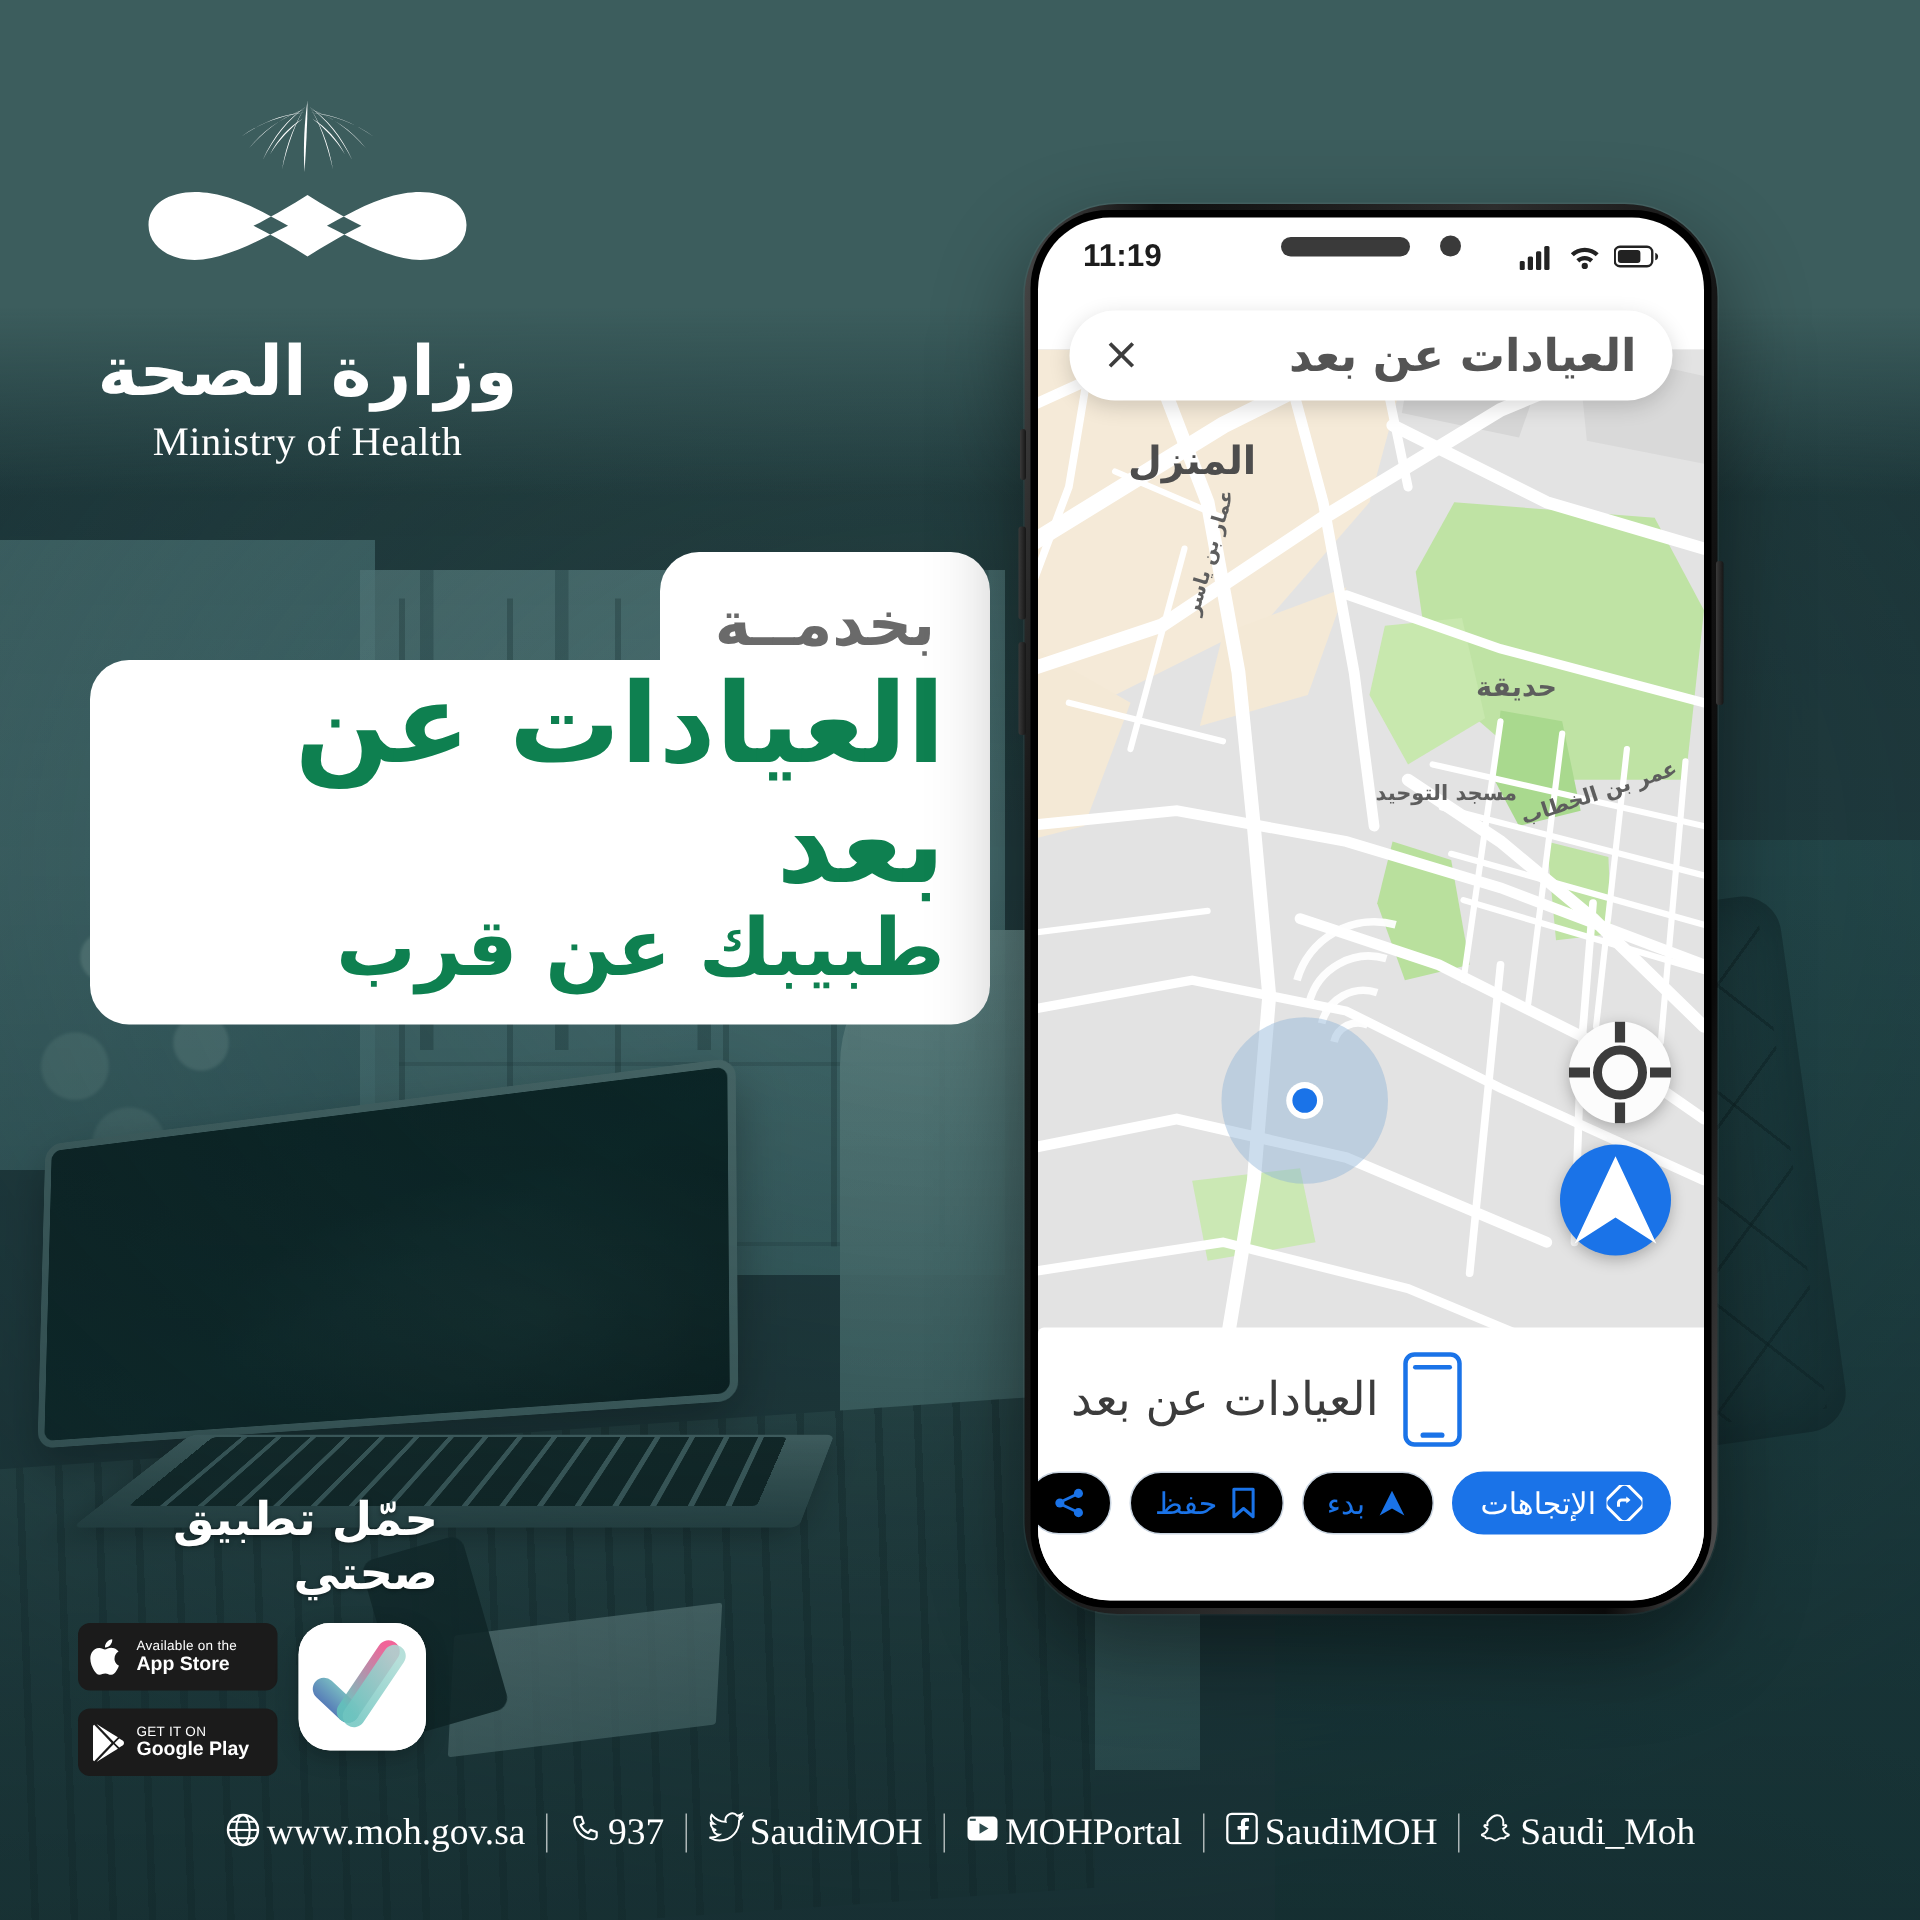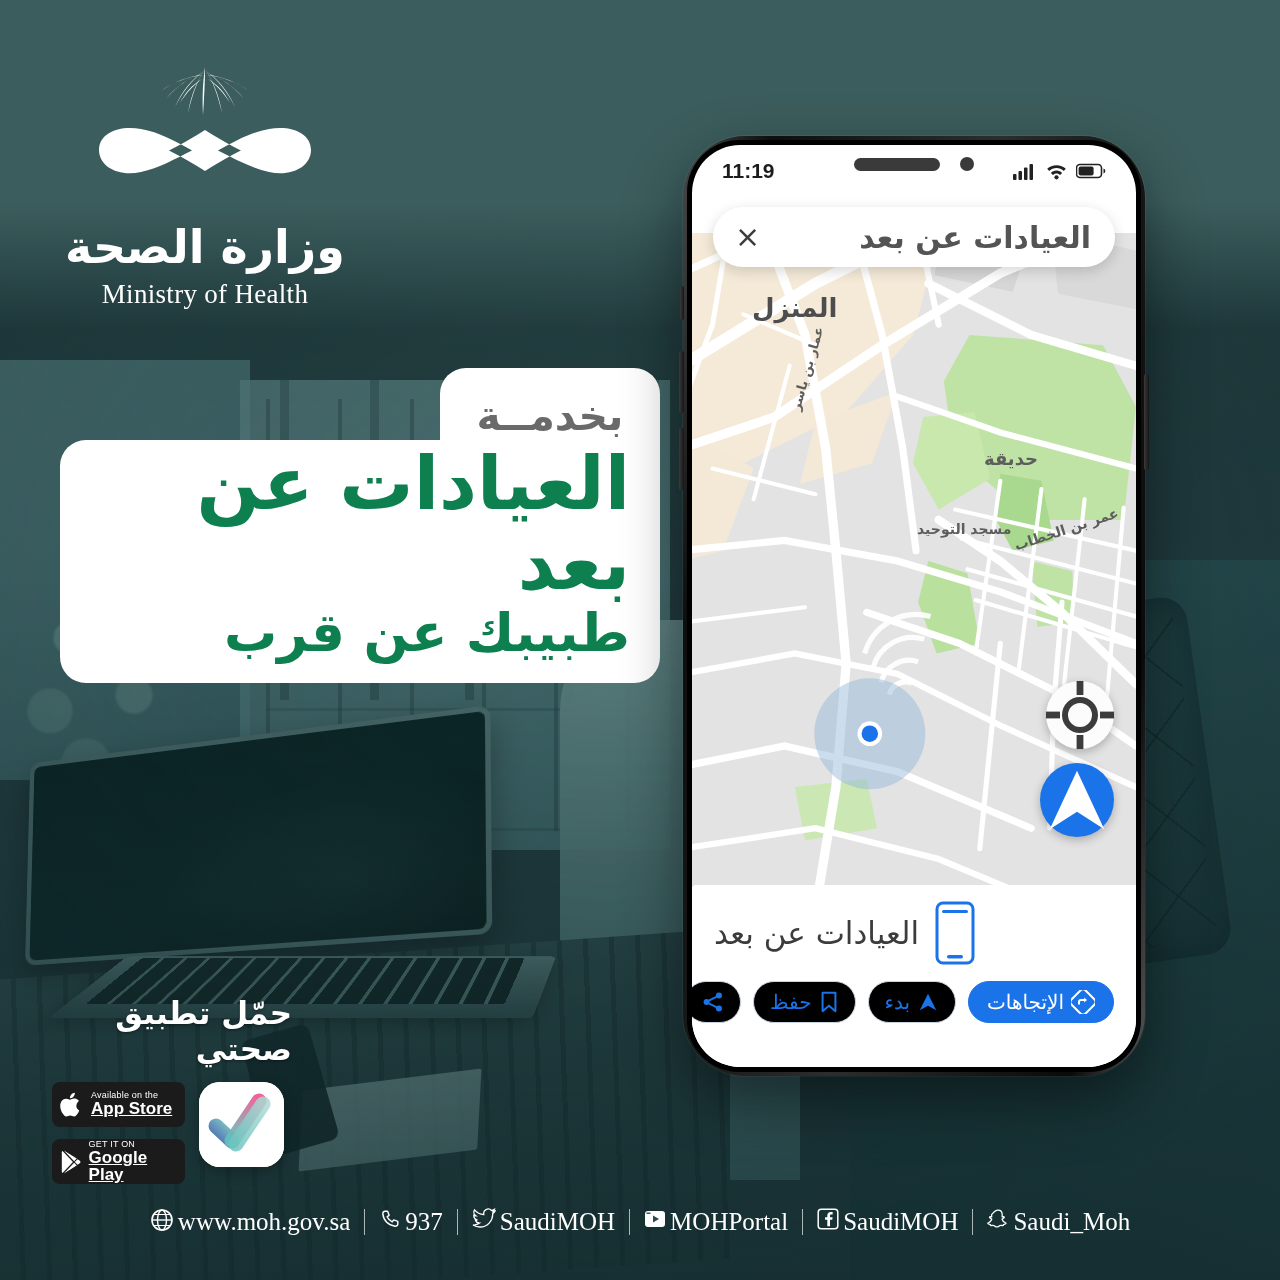--- a/index.html
+++ b/index.html
@@ -174,21 +174,21 @@
   .dl-title { color:#fff; font-size:31px; font-weight:700; direction:rtl;
               text-align:right; width:240px; text-shadow:0 1px 3px rgba(0,0,0,.4); }
   .dl-row { display:flex; align-items:flex-start; gap:14px; margin-top:15px; }
   .badges { display:flex; flex-direction:column; gap:12px; }
   .badge {
     width:133px; height:45px; background:#1b1b1b; border-radius:8px;
     display:flex; align-items:center; gap:7px; padding:0 8px; color:#fff;
   }
   .badge .b-txt { line-height:1.02; font-family:"Liberation Sans", sans-serif; }
   .badge .b-small { font-size:9px; display:block; letter-spacing:.2px; }
-  .badge .b-big { font-size:17px; font-weight:700; display:block;text-decoration:underline; }
+  .badge .b-big { font-size:13px; font-weight:700; display:block; }
   .sehhaty {
     width:85px; height:85px; background:#fff; border-radius:21px; position:relative;
     box-shadow:0 4px 14px rgba(0,0,0,.25);
   }
 
   
   .footer {
     position:absolute; left:0; bottom:44px; width:100%;
     display:flex; align-items:center; justify-content:center; gap:0px;
     color:#fff; font-family:"Liberation Serif", serif; font-size:25px;

